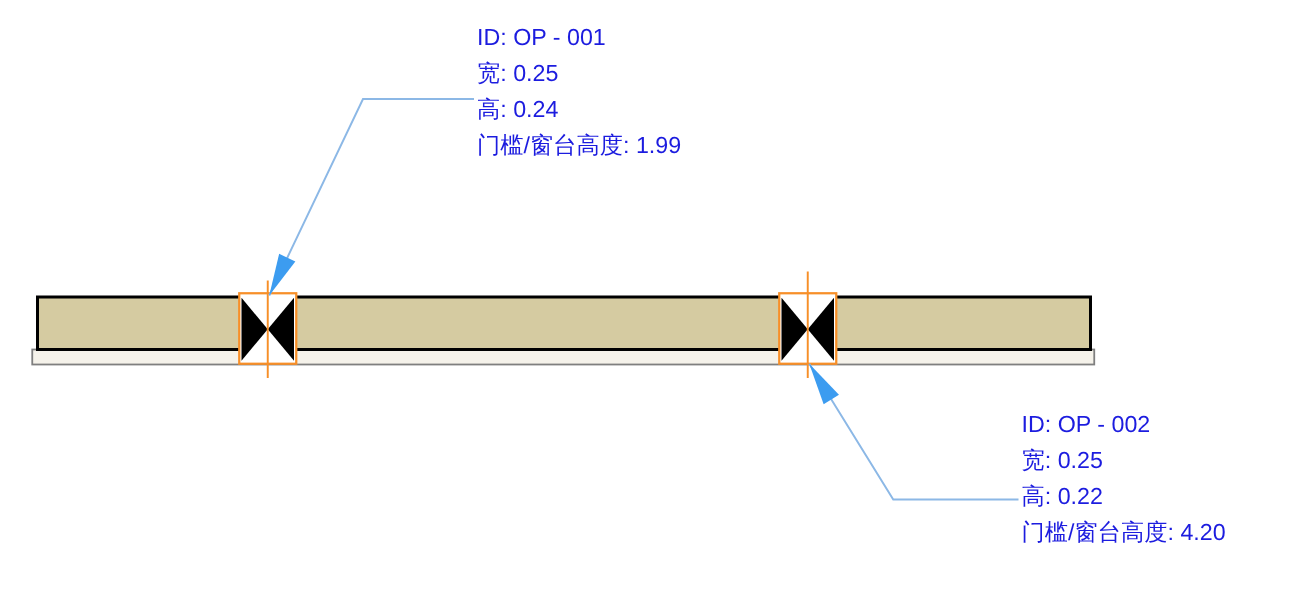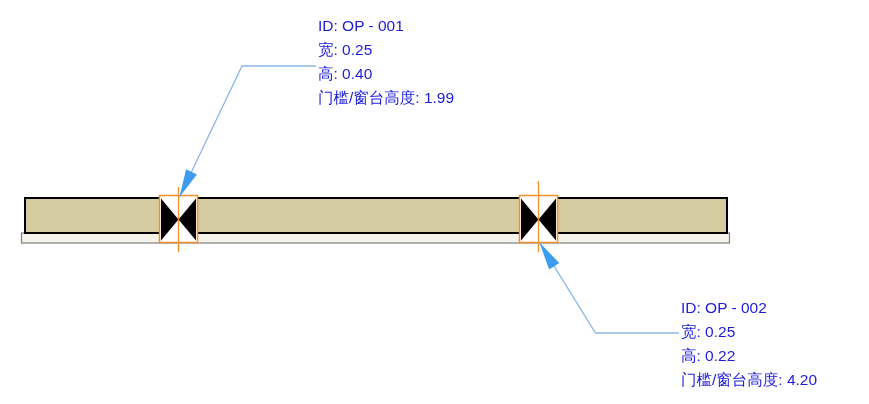--- a/index.html
+++ b/index.html
@@ -53,24 +53,24 @@
 
     <g>
       <polyline points="679,333 595.5,333 539.5,242.5" fill="none" stroke="#8cb8e6" stroke-width="1.3"></polyline>
       <polygon points="539.5,242.5 559.3,263.1 549.1,269.5" fill="#3c9cf0"></polygon>
     </g>
   </svg>
 
   <div class="annotation" style="left:318px; top:14px;">
     <div>ID: OP - 001</div>
     <div>宽: 0.25</div>
-    <div>高: 0.40</div>
+    <div>高: 0.24</div>
     <div>门槛/窗台高度: 1.99</div>
   </div>
 
-  <div class="annotation" style="left:681px; top:296px;">
+  <div class="annotation" style="left:681px; top:272px;">
     <div>ID: OP - 002</div>
     <div>宽: 0.25</div>
     <div>高: 0.22</div>
     <div>门槛/窗台高度: 4.20</div>
   </div>
 
 </div>
 
 </body></html>

